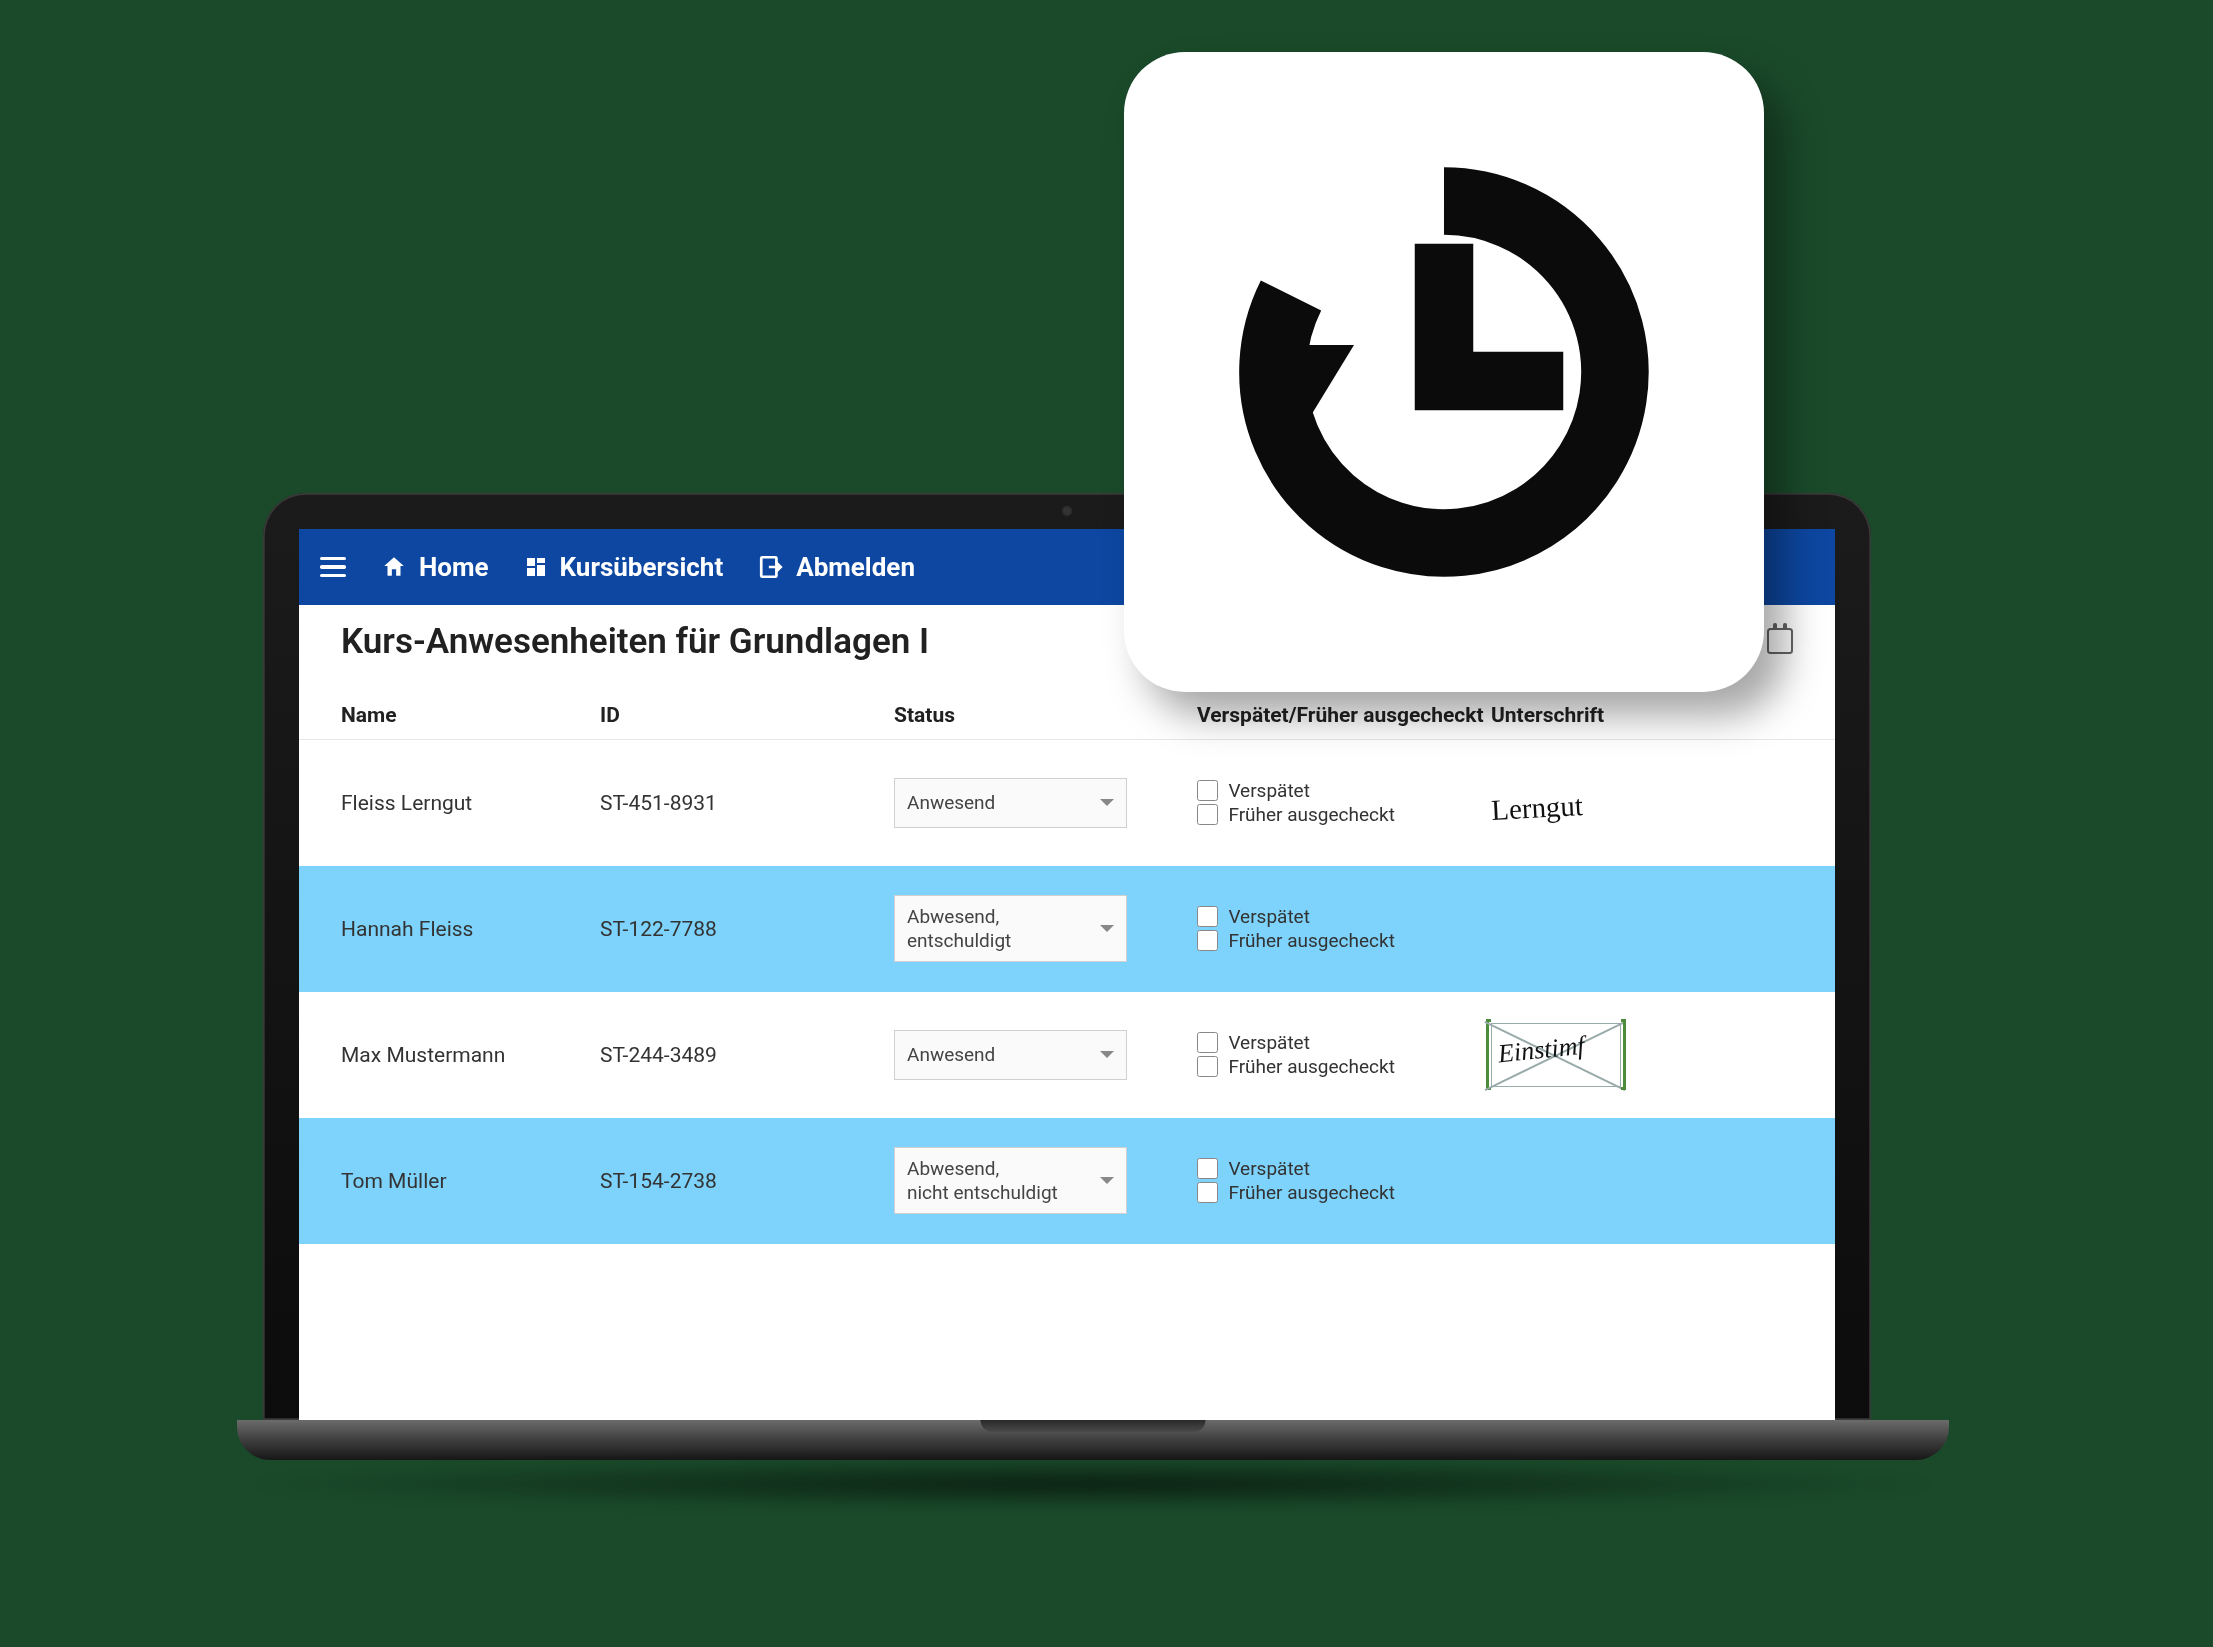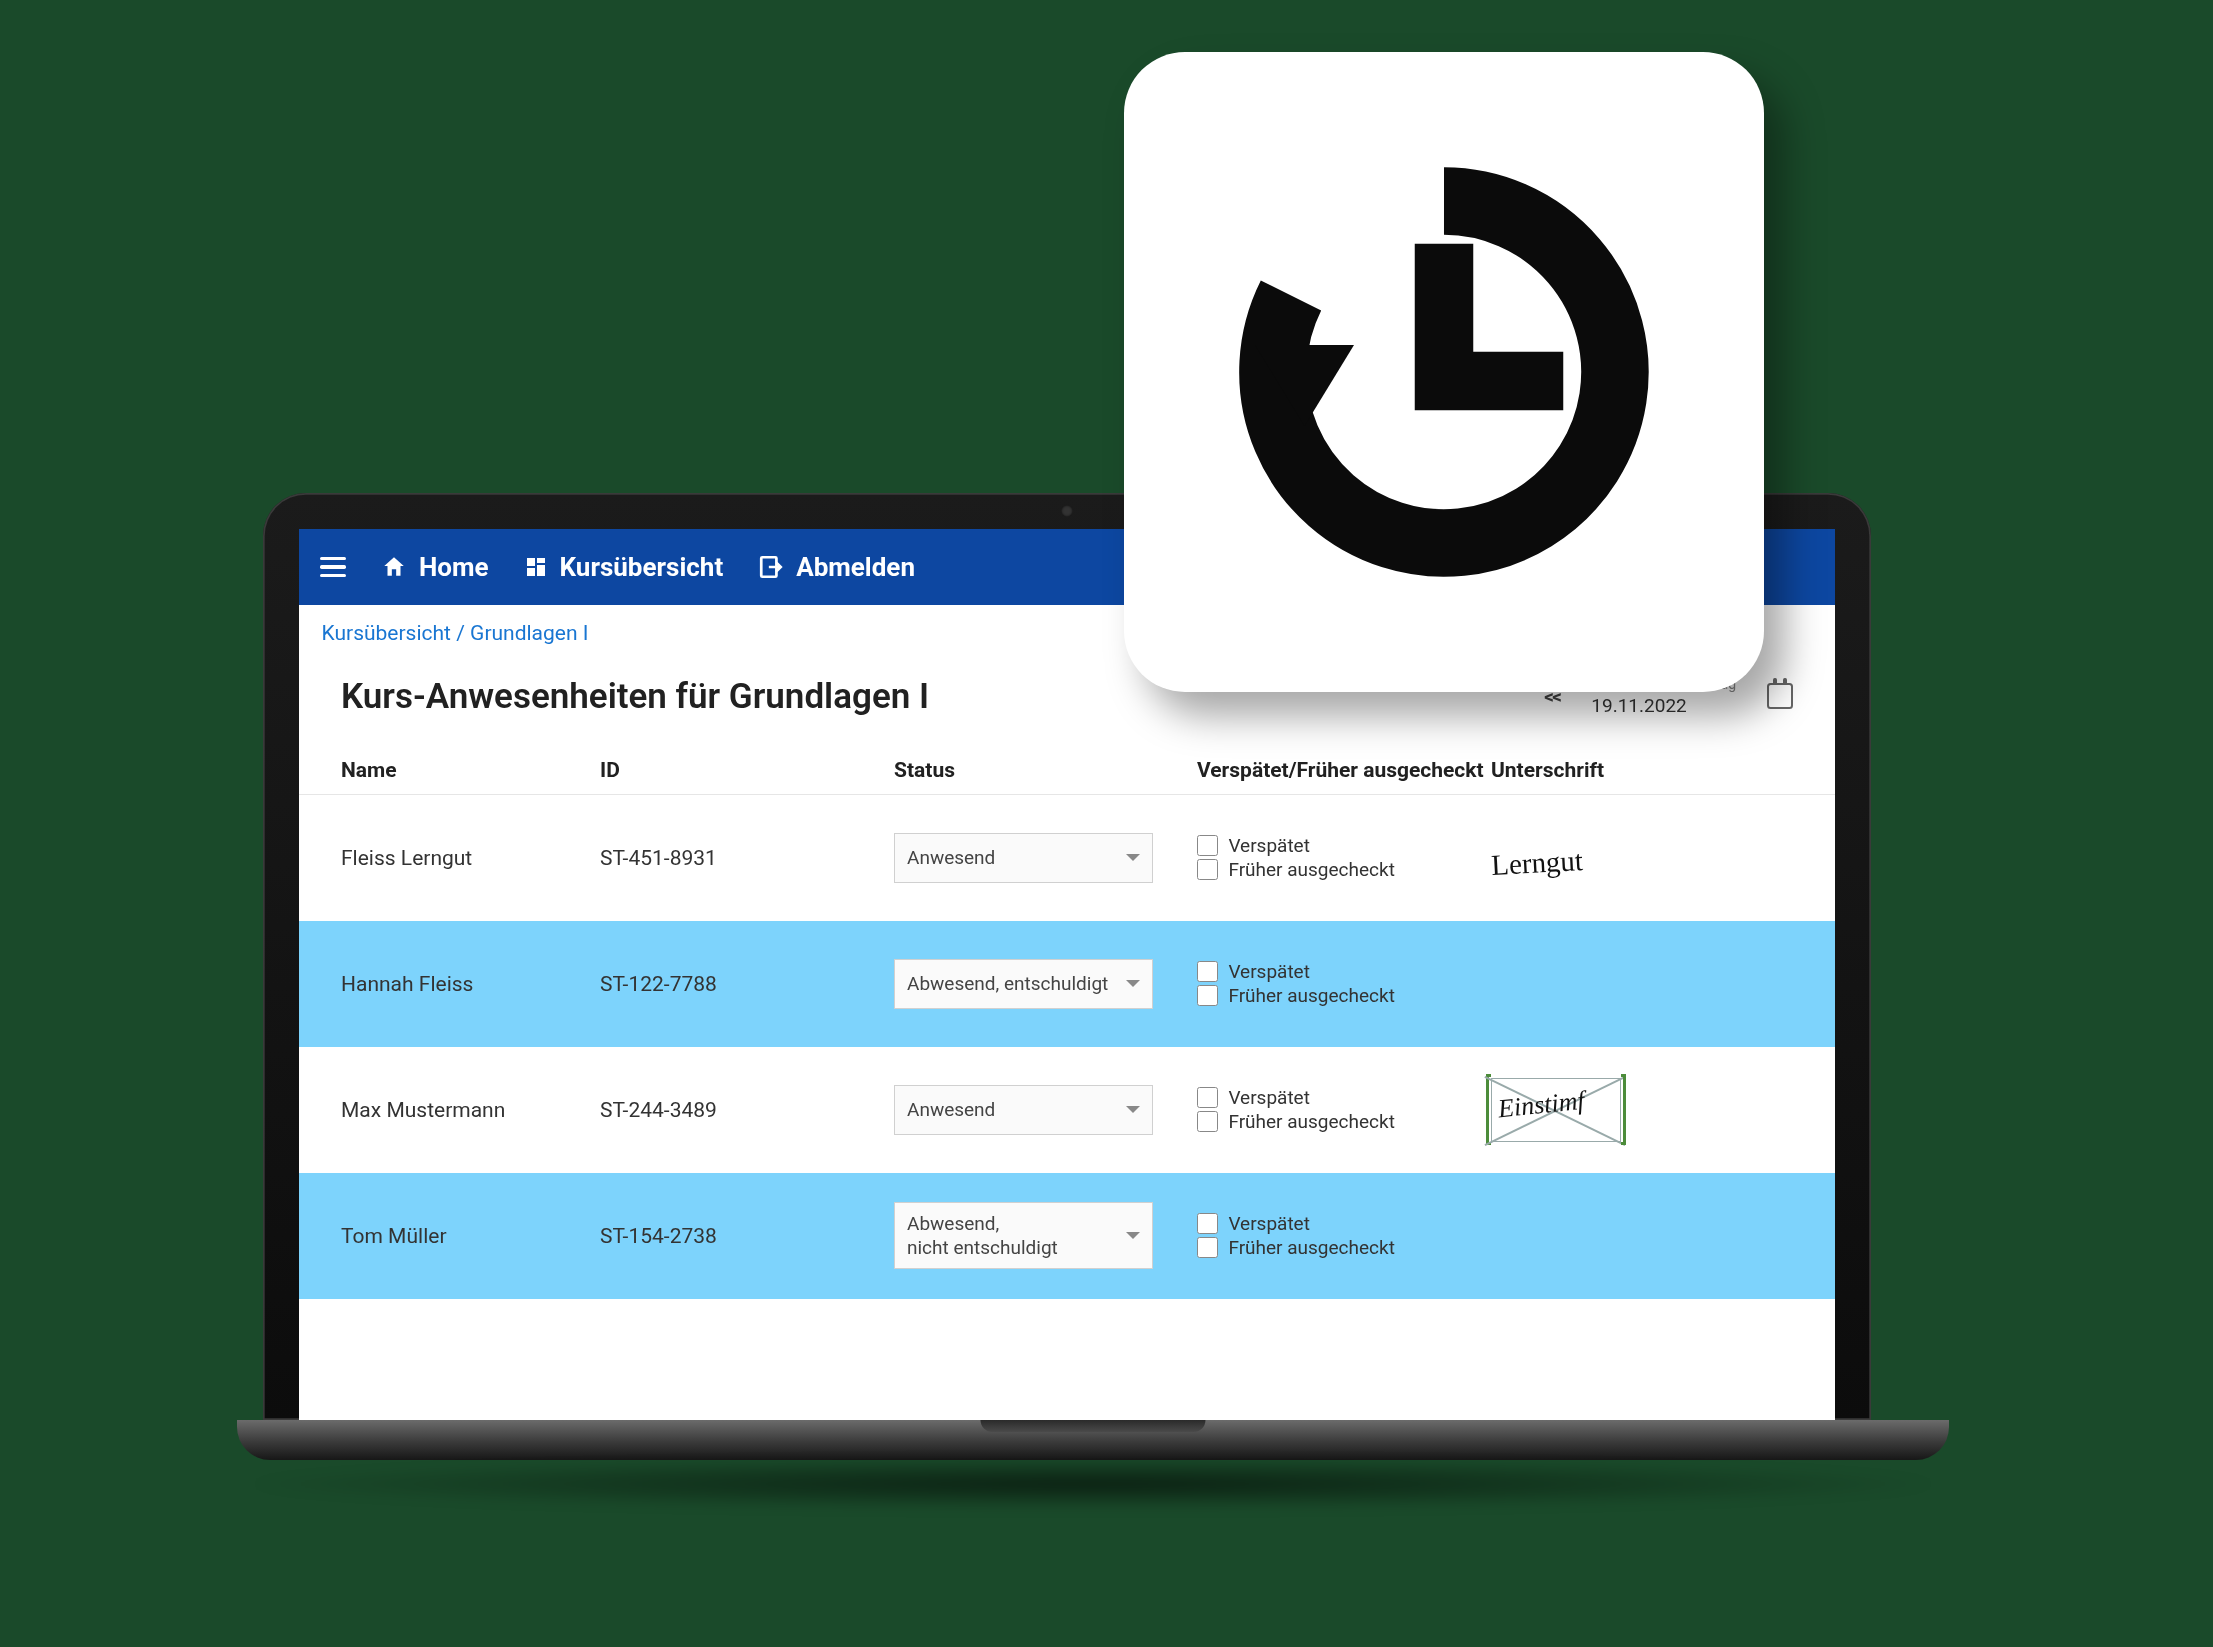--- a/index.html
+++ b/index.html
@@ -165,21 +165,21 @@
     color: #333;
     min-height: 126px;
   }
   .row.even { background: #fff; }
   .row.odd  { background: #7dd3fc; }
 
   .select {
     border: 0.9px solid #d0d0d0;
     background: #fafafa;
     padding: 8.6px 12px;
-    width: 259px;
+    width: 233px;
     min-height: 50px;
     display: flex;
     align-items: center;
     justify-content: space-between;
     font-size: 19px;
     color: #444;
     white-space: pre-line;
     line-height: 1.25;
   }
   .select .caret {
@@ -295,25 +295,20 @@
         </div>
         <div class="item">
           <svg width="26" height="26" viewBox="0 0 24 24" fill="none" stroke="#fff" stroke-width="2.5">
               <rect x="3" y="3" width="14" height="18" rx="1"></rect>
               <path d="M10 12h11M17 8l4 4-4 4" fill="none"></path>
             </svg>
           <span>Abmelden</span>
         </div>
       </div>
 
-      <div class="breadcrumb">
-        <span>Kursübersicht</span>
-        <span class="sep">/</span>
-        <span>Grundlagen I</span>
-      </div>
 
       <div class="page-header">
         <div class="page-title">Kurs-Anwesenheiten für Grundlagen I</div>
         <div class="date-area">
           <div class="date-prev">&lt;&lt;</div>
           <div class="date-block">
             <div class="label">Kursteilnahmen für Tag</div>
             <div class="value">19.11.2022</div>
           </div>
           <div class="date-cal"></div>

